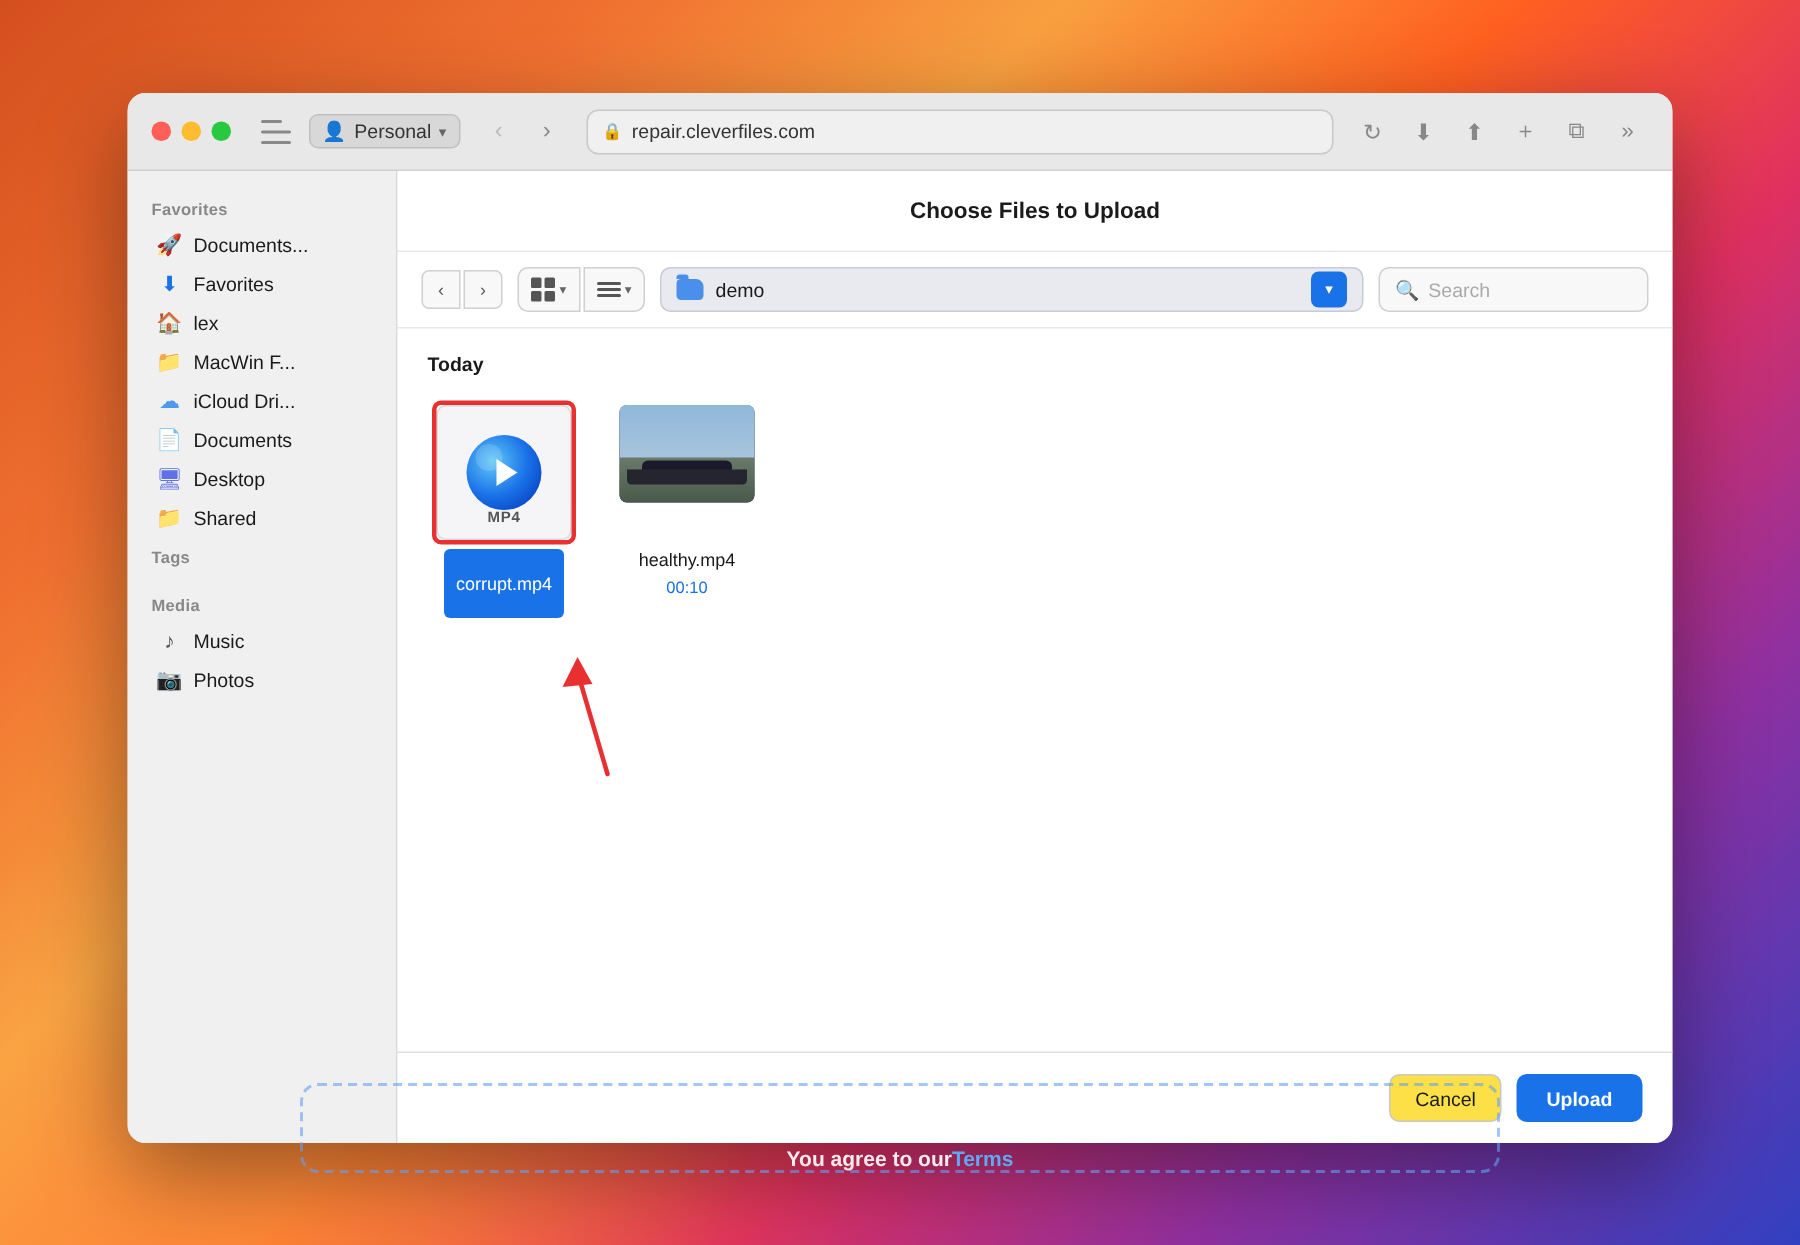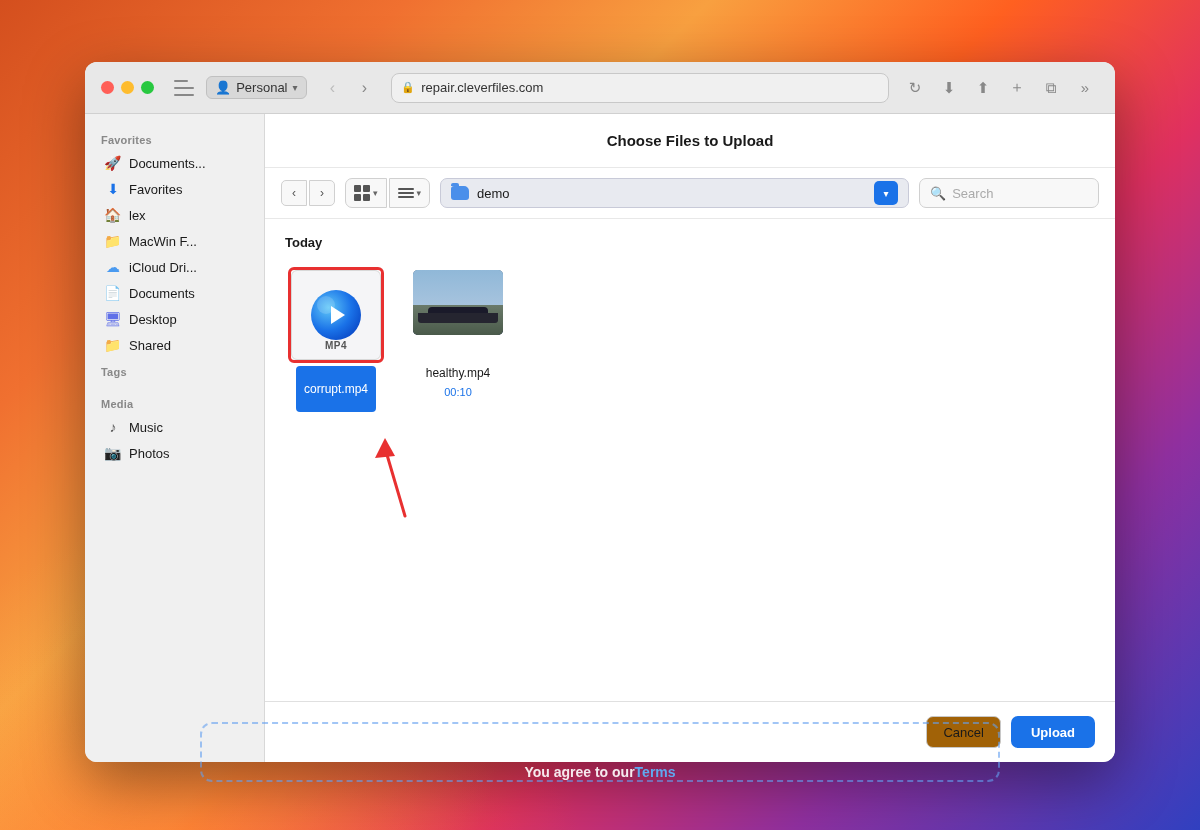--- a/index.html
+++ b/index.html
@@ -489,21 +489,21 @@
       display: flex;
       justify-content: flex-end;
       gap: 10px;
       align-items: center;
     }
 
     .btn-cancel {
       height: 32px;
       padding: 0 16px;
       border: 1px solid #c8c8c8;
-      background: #a16207;
+      background: #fde047;
       border-radius: 7px;
       font-size: 13px;
       color: #1a1a1a;
       cursor: pointer;
     }
 
     .btn-upload {
       height: 32px;
       padding: 0 20px;
       border: none;

